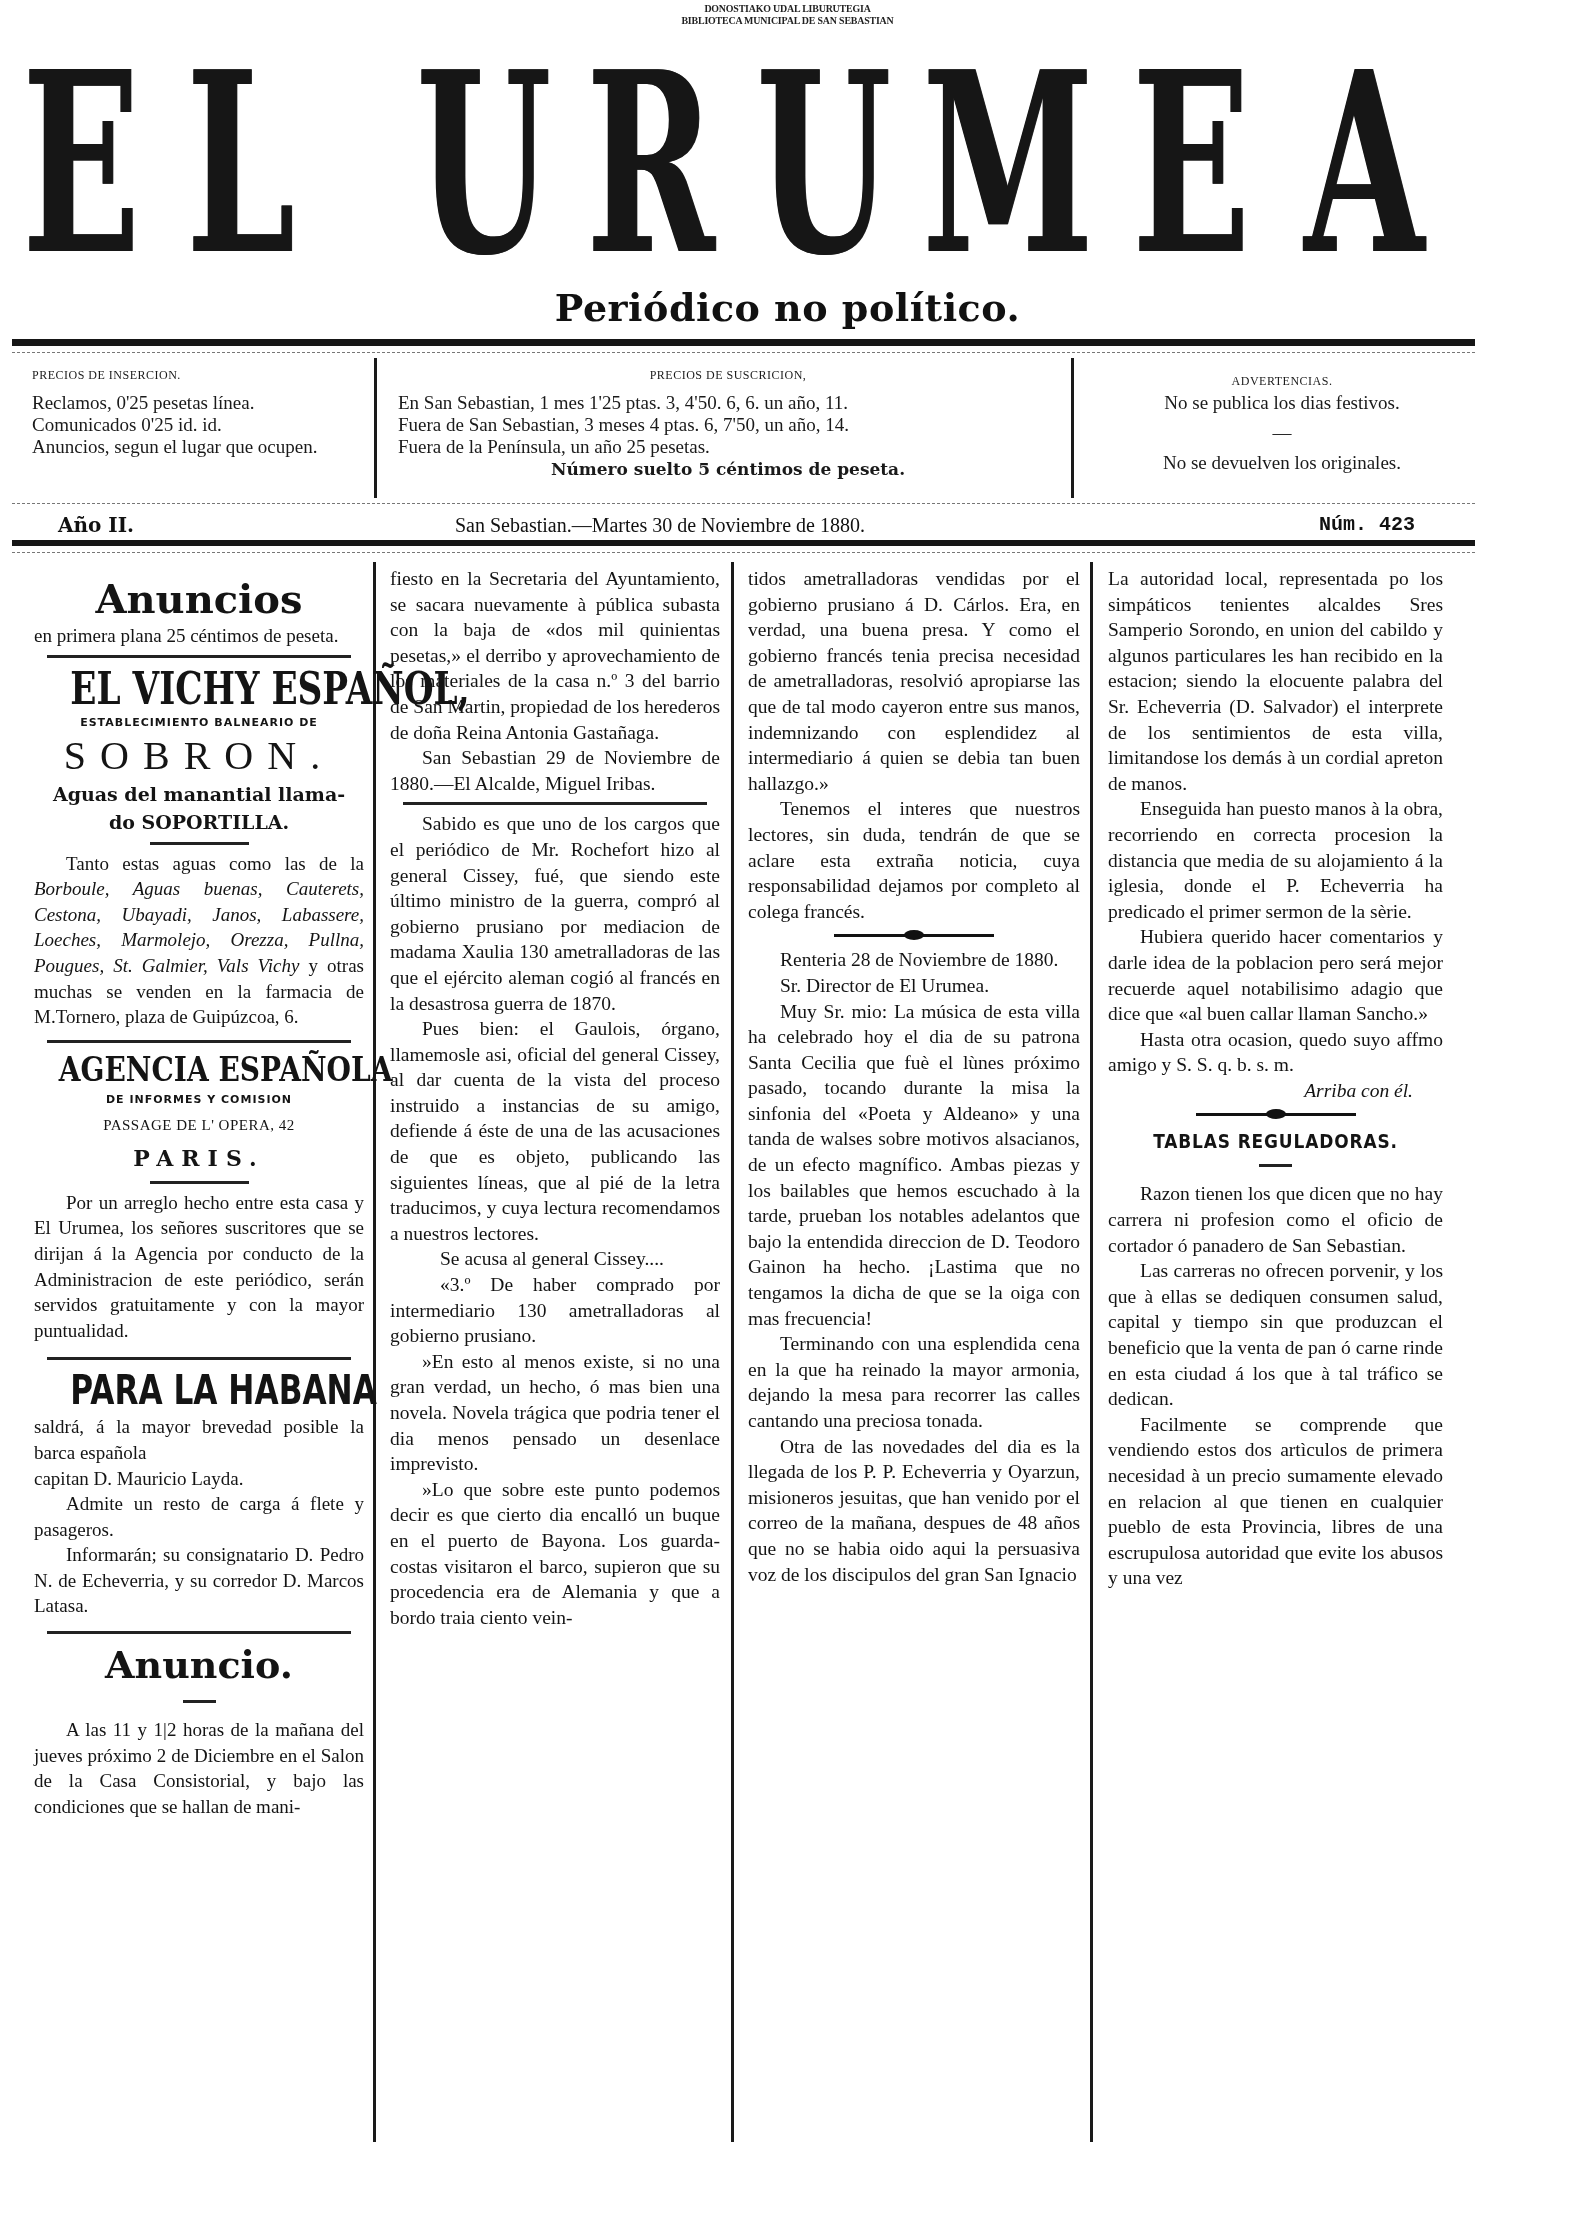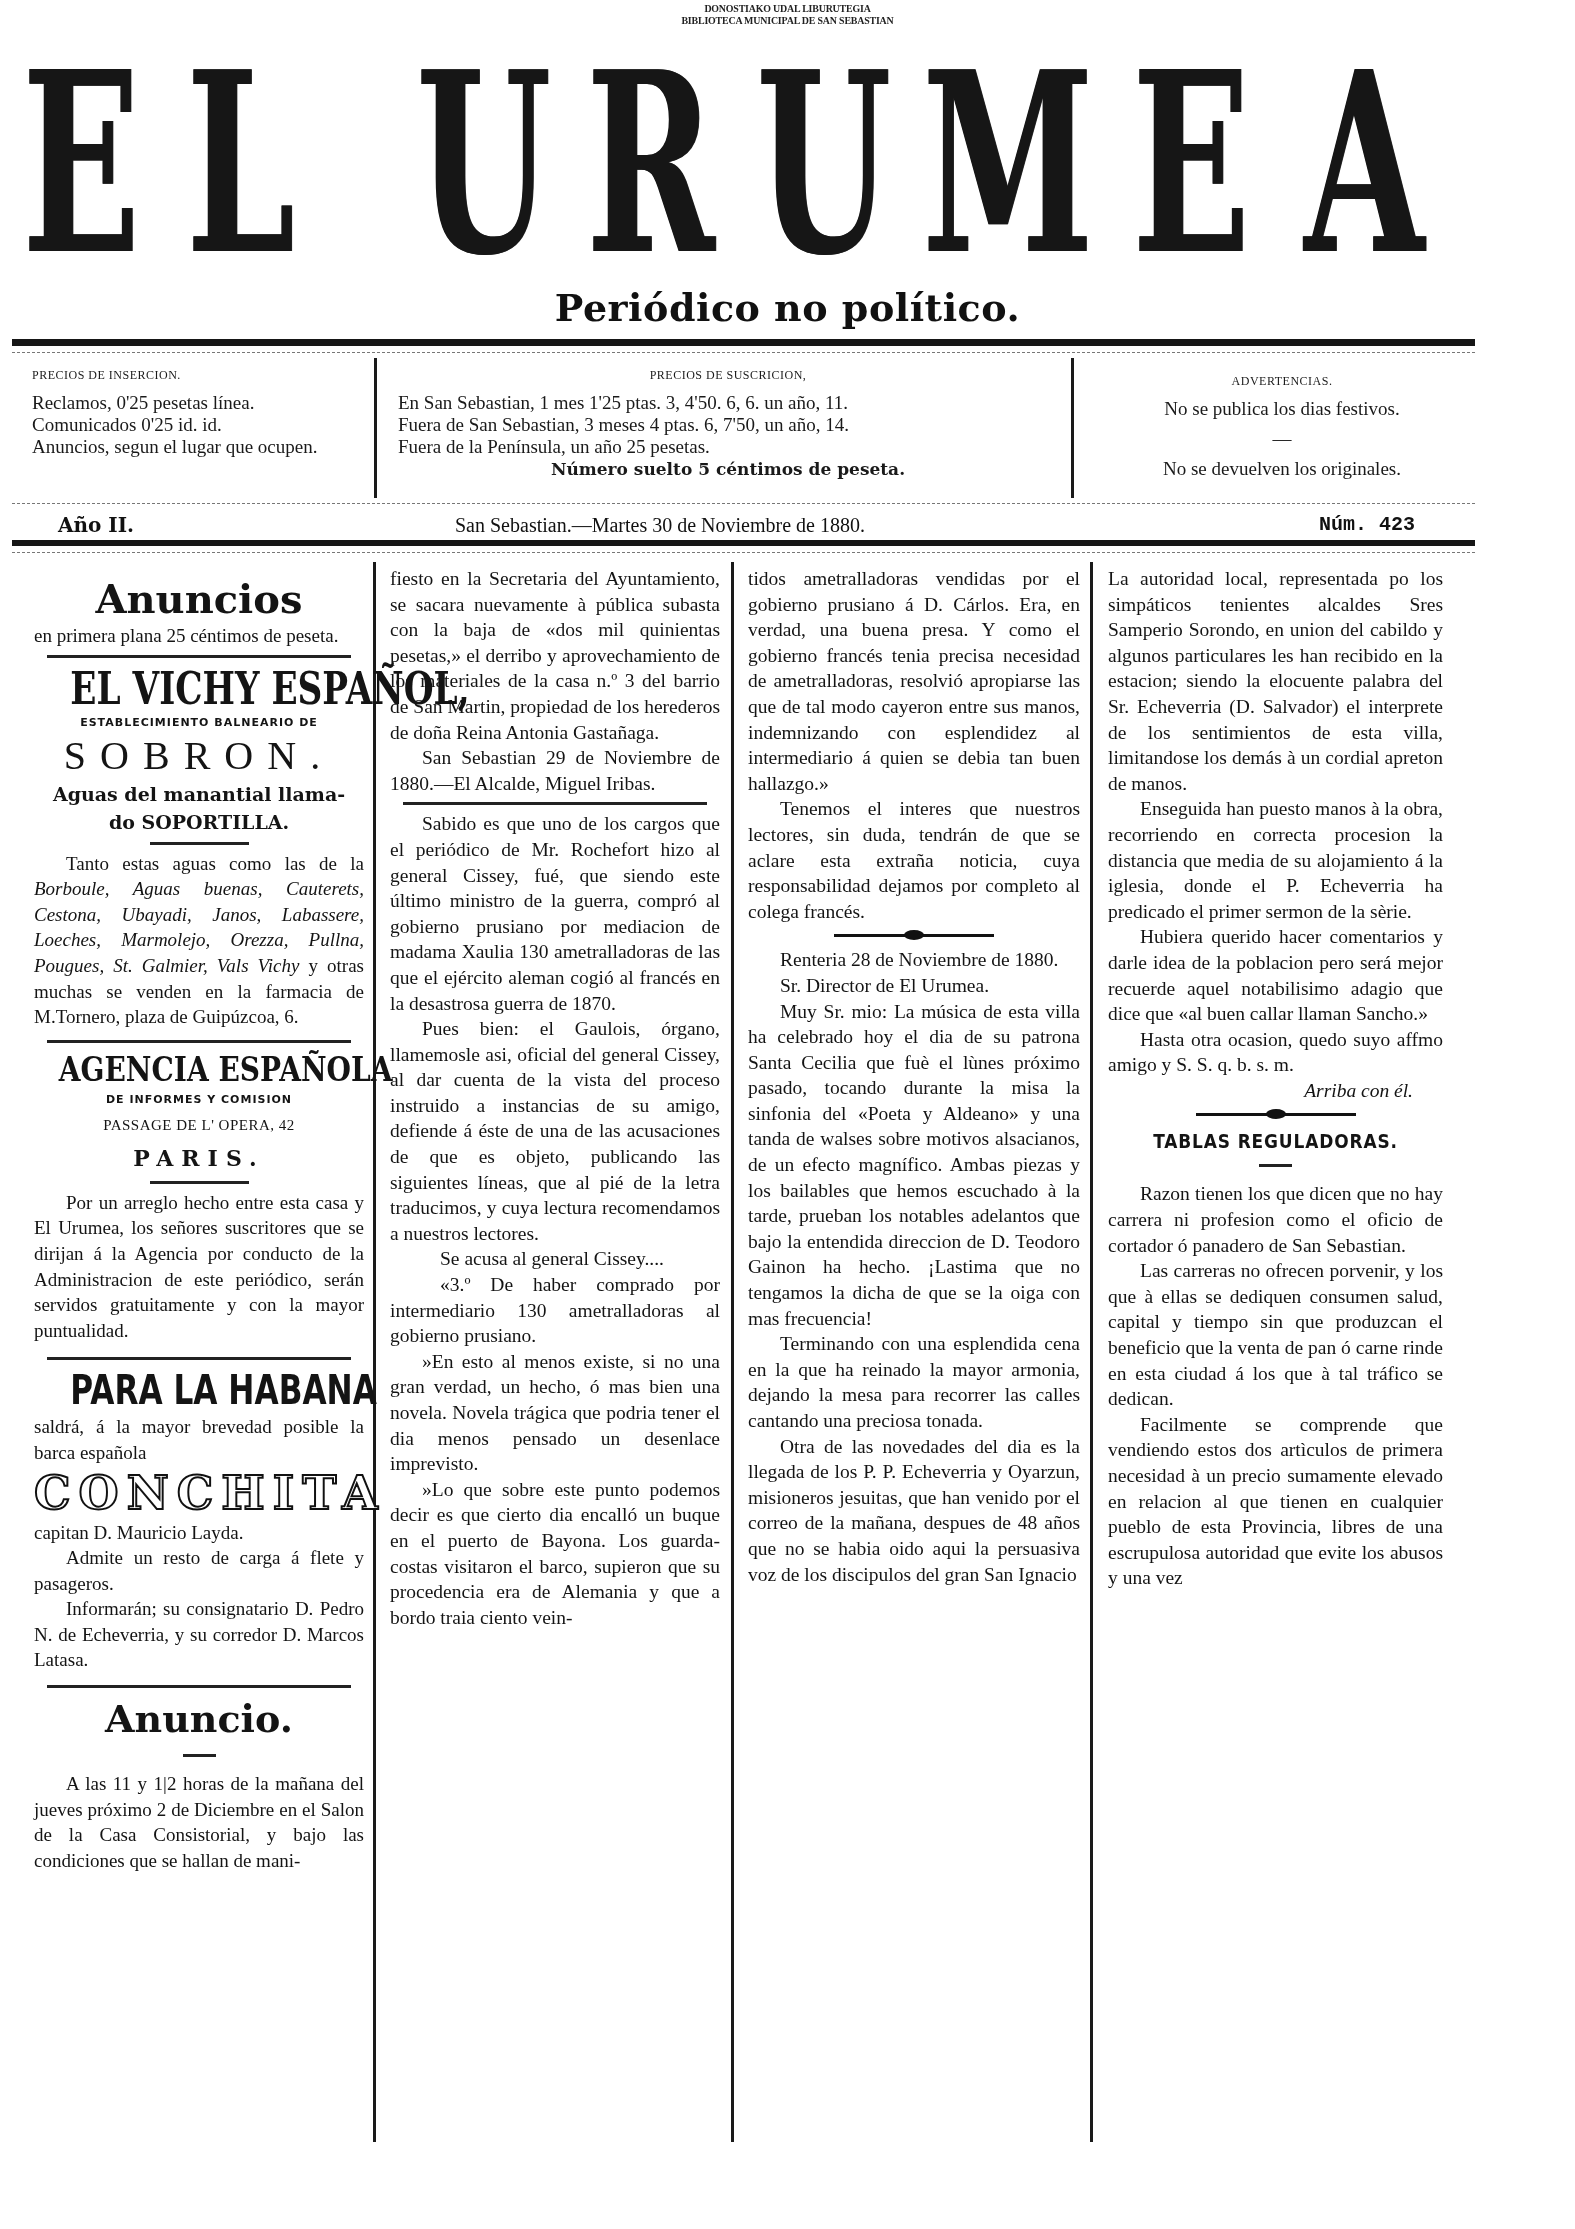--- a/index.html
+++ b/index.html
@@ -90,21 +90,21 @@
 
 <div class="info-box" style="left:398px; top:364px; width:660px">
   <div class="h center" style="margin-bottom:6px">PRECIOS DE SUSCRICION,</div>
   <div>En San Sebastian, 1 mes 1'25 ptas. 3, 4'50. 6, 6. un año, 11.</div>
   <div>Fuera de San Sebastian, 3 meses 4 ptas. 6, 7'50, un año, 14.</div>
   <div>Fuera de la Península, un año 25 pesetas.</div>
   <div class="bold center" style="font-family:'DejaVu Serif',serif; font-size:17px">Número suelto 5 céntimos de peseta.</div>
 </div>
 
 <div class="info-box center" style="left:1092px; top:370px; width:380px">
-  <div class="h" style="margin-bottom:6px">ADVERTENCIAS.</div>
+  <div class="h" style="">ADVERTENCIAS.</div>
   <div>No se publica los dias festivos.</div>
   <div style="margin:8px 0">—</div>
   <div>No se devuelven los originales.</div>
 </div>
 
 <div class="rule-thin" style="top:503px"></div>
 
 <div class="dateline bold" style="left:58px; font-family:'DejaVu Serif',serif;">Año II.</div>
 <div class="dateline" style="left:455px;font-family:Liberation Serif, serif;">San Sebastian.—Martes 30 de Noviembre de 1880.</div>
 <div class="dateline bold" style="left:1285px; font-family:Liberation Mono, monospace;margin-left:34px;">Núm. 423</div>
@@ -134,21 +134,20 @@
   <div class="sep" style="margin-top:10px"></div>
   <div class="ad-agencia">AGENCIA ESPAÑOLA</div>
   <div class="ad-small-caps">DE INFORMES Y COMISION</div>
   <div class="ad-passage">PASSAGE DE L' OPERA, 42</div>
   <div class="ad-paris">PARIS.</div>
   <div class="sep short"></div>
   <p style="margin-top:6px">Por un arreglo hecho entre esta casa y El Urumea, los señores suscritores que se dirijan á la Agencia por conducto de la Administracion de este periódico, serán servidos gratuitamente y con la mayor puntualidad.</p>
   <div class="sep" style="margin-top:14px"></div>
   <div class="ad-habana">PARA LA HABANA</div>
   <p class="noind">saldrá, á la mayor brevedad posible la barca española</p>
-  <div class="ad-conchita">CONCHITA</div>
   <p class="noind">capitan D. Mauricio Layda.</p>
   <p>Admite un resto de carga á flete y pasageros.</p>
   <p>Informarán; su consignatario D. Pedro N. de Echeverria, y su corredor D. Marcos Latasa.</p>
   <div class="sep" style="margin-top:12px"></div>
   <div class="ad-anuncio">Anuncio.</div>
   <div class="sep tiny" style="margin:10px auto 14px"></div>
   <p>A las 11 y 1|2 horas de la mañana del jueves próximo 2 de Diciembre en el Salon de la Casa Consistorial, y bajo las condiciones que se hallan de mani-</p>
 </div>
 
 <div class="col" style="left:390px; width:330px">

